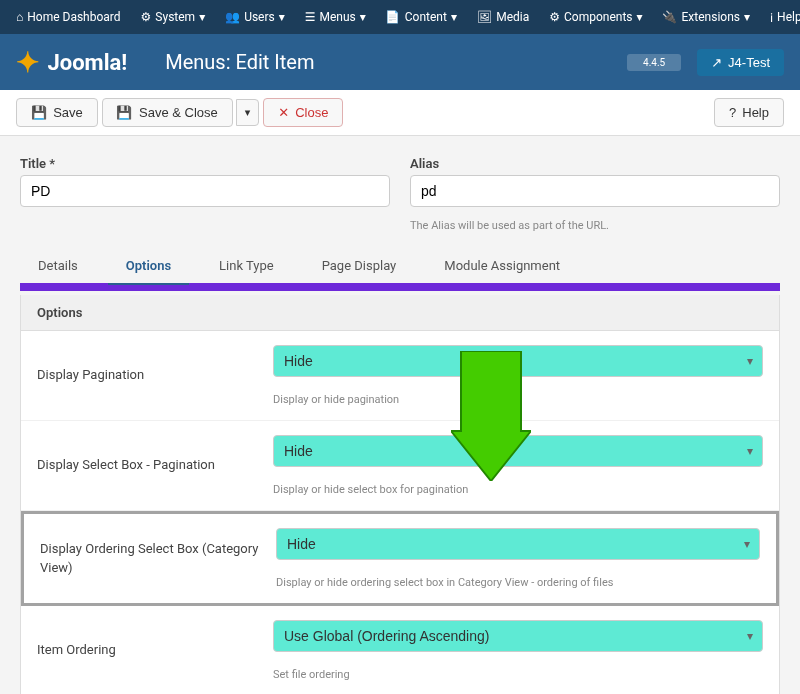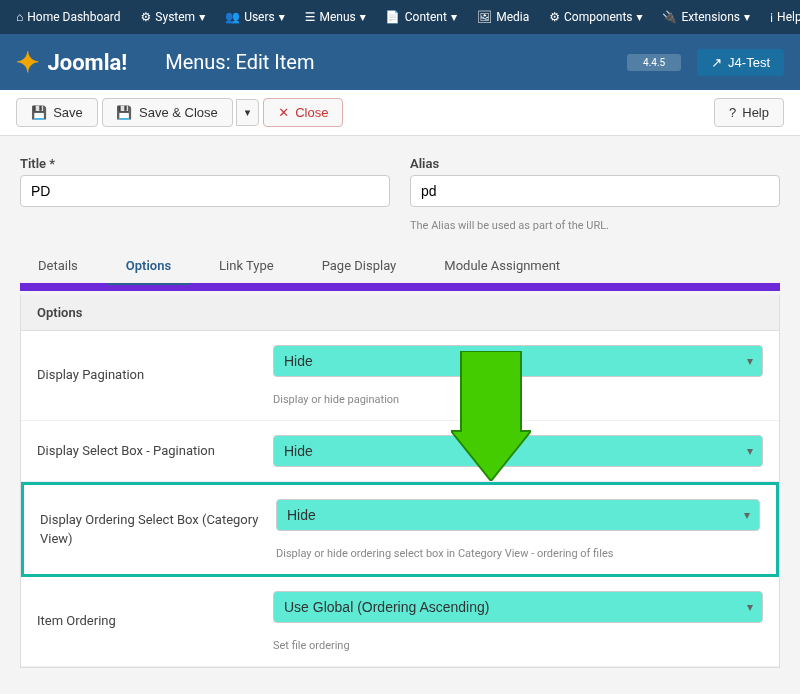--- a/index.html
+++ b/index.html
@@ -181,21 +181,21 @@
 
     
     .option-row {
       display: flex;
       align-items: center;
       padding: 14px 16px;
       border-bottom: 1px solid #f0f0f0;
       gap: 16px;
     }
     .option-row.highlighted {
-      border: 3px solid #14b8a6;
+      border: 3px solid #a3a3a3;
       margin: 0;
       background: #fff;
     }
     .option-label-col {
       width: 220px;
       flex-shrink: 0;
     }
     .option-label {
       font-size: 13px;
       color: #444;
@@ -378,20 +378,21 @@
         </div>
         <div class="option-control-col">
           <div class="select-wrapper">
             <select class="select-input">
               <option>Hide</option>
               <option>Show</option>
               <option>Use Global</option>
             </select>
             <span class="select-arrow">▾</span>
           </div>
+          <div class="option-hint">Display or hide select box for pagination</div>
         </div>
       </div>
 
       <div class="option-row highlighted">
         <div class="option-label-col">
           <span class="option-label">Display Ordering Select Box (Category View)</span>
         </div>
         <div class="option-control-col">
           <div class="select-wrapper">
             <select class="select-input">

